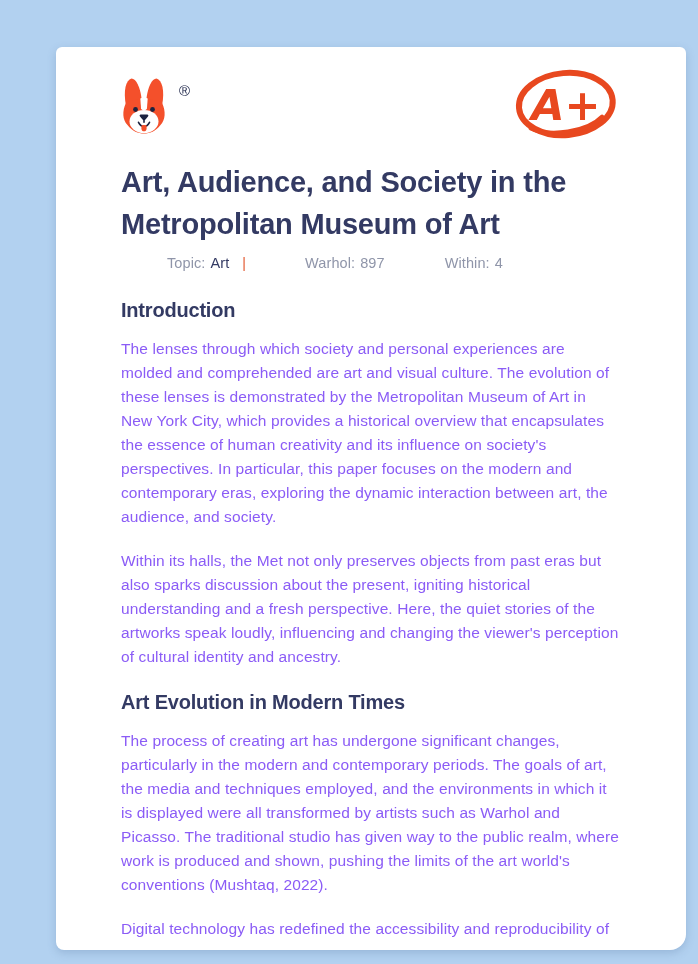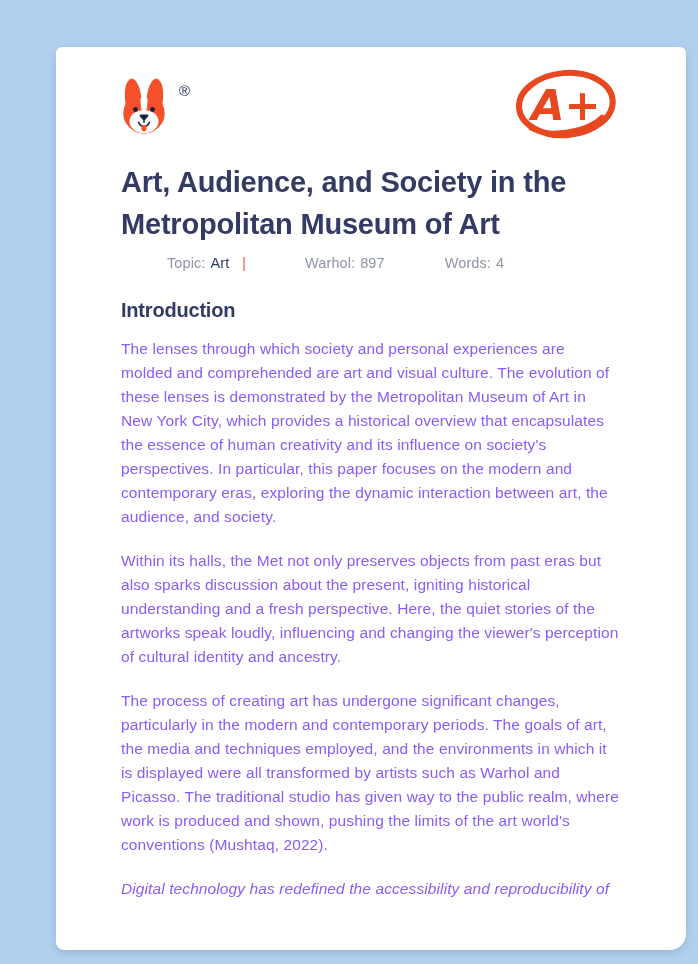--- a/index.html
+++ b/index.html
@@ -92,21 +92,21 @@
   }
   .doc h2.first { margin-top: 26px; }
   .doc p {
     margin: 0 0 20px;
     font-size: 15.5px;
     line-height: 24px;
     letter-spacing: 0.1px;
     color: #8b5cf6;
     max-width: 498px;
   }
-  .doc p.truncated { white-space: nowrap; max-width: none; font-style: italic; }
+  .doc p.truncated { white-space: nowrap; max-width: none; }
   .corgi-icon { display: block; }
   .grade-badge { display: block; }
 </style>
 </head>
 <body>
 
 <div class="page">
   <div class="card">
 
     <div class="header">
@@ -138,27 +138,28 @@
     <h1 class="title">Art, Audience, and Society in the Metropolitan Museum of Art</h1>
 
     <div class="meta">
       <span class="lbl">Topic:</span>
       <a class="topic-link">Art</a>
       <span class="sep">|</span>
       <span class="pair">
         <span class="lbl">Warhol:</span><span>897</span>
       </span>
       <span class="pair">
-        <span class="lbl">Words:</span><span>4</span>
+        <span class="lbl">Within:</span><span>4</span>
       </span>
     </div>
 
     <div class="doc">
       <h2 class="first">Introduction</h2>
       <p>The lenses through which society and personal experiences are molded and comprehended are art and visual culture. The evolution of these lenses is demonstrated by the Metropolitan Museum of Art in New York City, which provides a historical overview that encapsulates the essence of human creativity and its influence on society's perspectives. In particular, this paper focuses on the modern and contemporary eras, exploring the dynamic interaction between art, the audience, and society.</p>
       <p>Within its halls, the Met not only preserves objects from past eras but also sparks discussion about the present, igniting historical understanding and a fresh perspective. Here, the quiet stories of the artworks speak loudly, influencing and changing the viewer's perception of cultural identity and ancestry.</p>
 
+      <h2>Art Evolution in Modern Times</h2>
       <p>The process of creating art has undergone significant changes, particularly in the modern and contemporary periods. The goals of art, the media and techniques employed, and the environments in which it is displayed were all transformed by artists such as Warhol and Picasso. The traditional studio has given way to the public realm, where work is produced and shown, pushing the limits of the art world's conventions (Mushtaq, 2022).</p>
       <p class="truncated">Digital technology has redefined the accessibility and reproducibility of</p>
     </div>
 
   </div>
 </div>
 
 </body></html>

